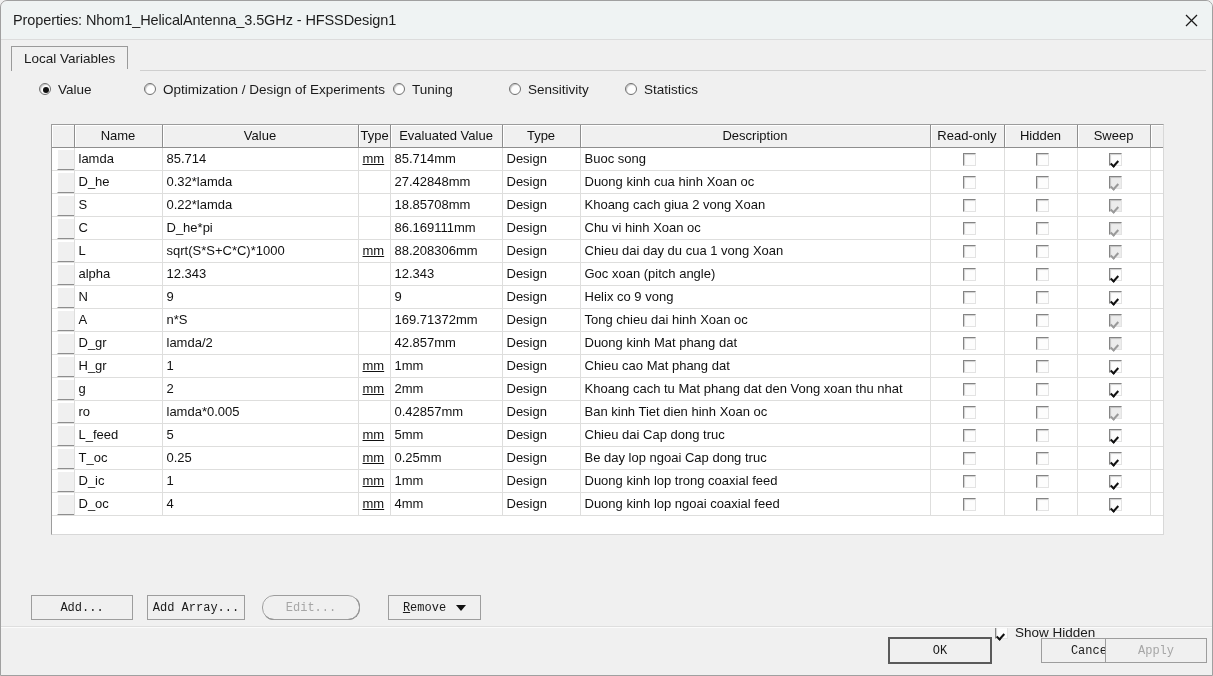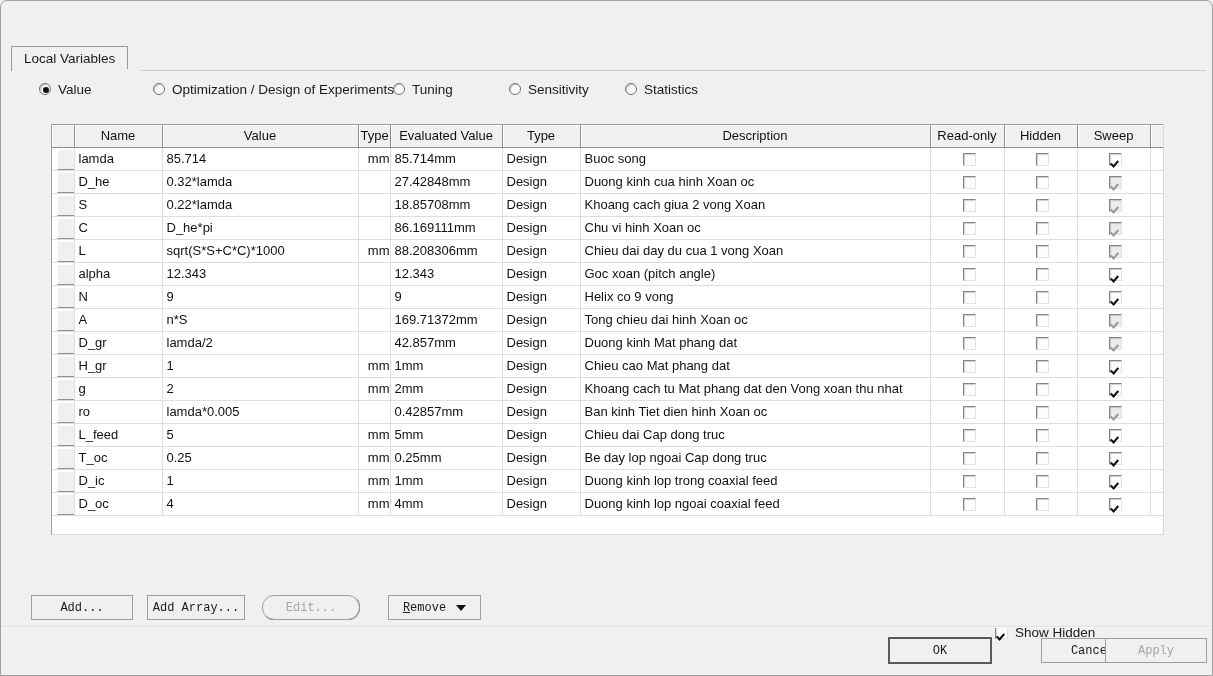--- a/index.html
+++ b/index.html
@@ -168,21 +168,21 @@
   td.rowhead .btn3d {
     width: 100%; height: 21px;
     background: #f0f0f0;
     border-top: 1px solid #ffffff;
     border-left: 1px solid #ffffff;
     border-right: 1px solid #8e8e8e;
     border-bottom: 1px solid #8e8e8e;
     margin: 1px 1px 0 1px;
   }
   td.ctr { text-align: center; padding: 0; }
-  td.unit { text-align: right; padding-left: 4px; }
+  td.unit { text-align: left; padding-left: 4px; text-decoration: underline; }
 
   
   .cb {
     display: inline-block;
     width: 13px; height: 13px;
     background: #fdfdfd;
     border-top: 1px solid #848484;
     border-left: 1px solid #848484;
     border-right: 1px solid #e3e3e3;
     border-bottom: 1px solid #e3e3e3;
@@ -249,35 +249,44 @@
     position: absolute; left: 0px; top: 587px;
     width: 1213px; height: 1px;
     background: #fbfbfb;
   }
 </style>
 </head>
 <body>
 
 <div id="window">
 
+  <div id="titlebar">
+    <div id="title-text">Properties: Nhom1_HelicalAntenna_3.5GHz - HFSSDesign1</div>
+    <div id="close-btn">
+      <svg width="13" height="13" viewBox="0 0 13 13">
+        <line x1="1" y1="1" x2="12" y2="12" stroke="#1a1a1a" stroke-width="1.3"></line>
+        <line x1="12" y1="1" x2="1" y2="12" stroke="#1a1a1a" stroke-width="1.3"></line>
+      </svg>
+    </div>
+  </div>
 
   <div id="client">
 
     <div id="tabstrip">
       <div id="tab-underline"></div>
       <div class="tab">Local Variables</div>
       <div id="tab-cover"></div>
     </div>
 
     <div id="radio-row">
       <div class="radio-item" style="left:38px">
         <span class="radio-dot on"></span>
         <span class="radio-label">Value</span>
       </div>
-      <div class="radio-item" style="left:152px">
+      <div class="radio-item" style="left:143px">
         <span class="radio-dot"></span>
         <span class="radio-label">Optimization / Design of Experiments</span>
       </div>
       <div class="radio-item" style="left:392px">
         <span class="radio-dot"></span>
         <span class="radio-label">Tuning</span>
       </div>
       <div class="radio-item" style="left:508px">
         <span class="radio-dot"></span>
         <span class="radio-label">Sensitivity</span>

